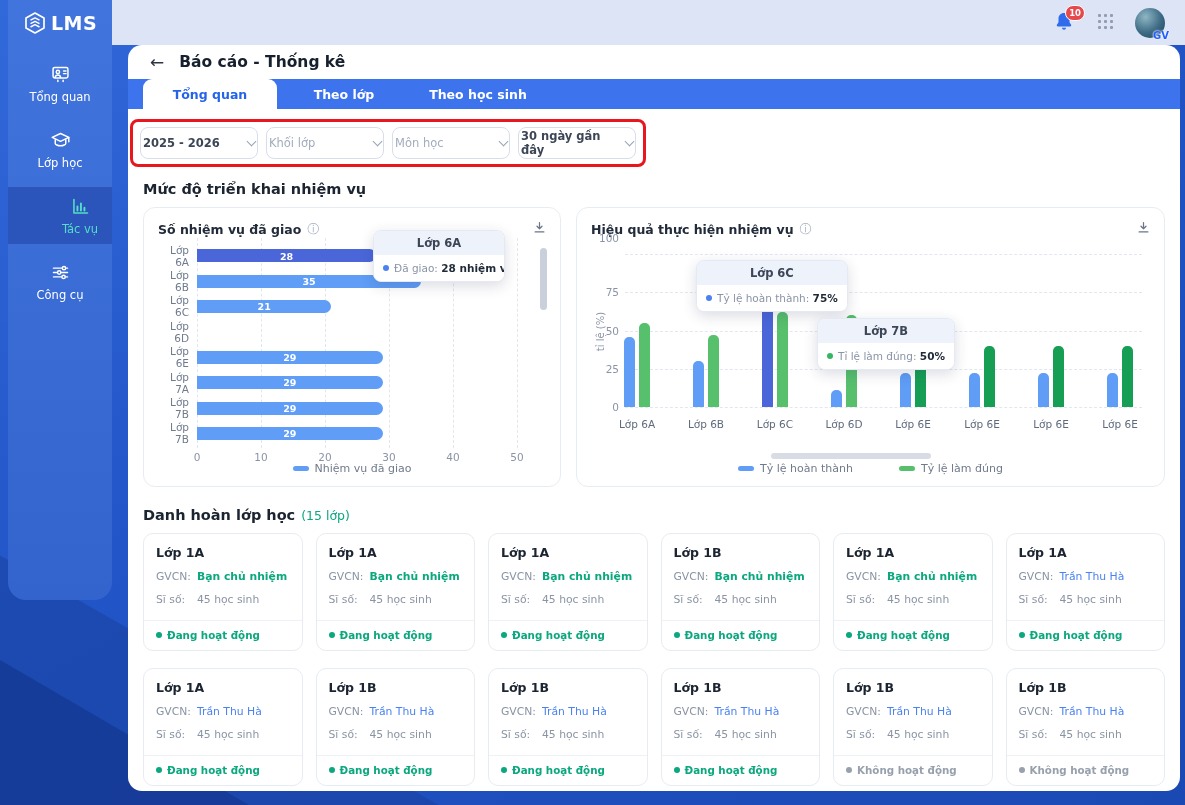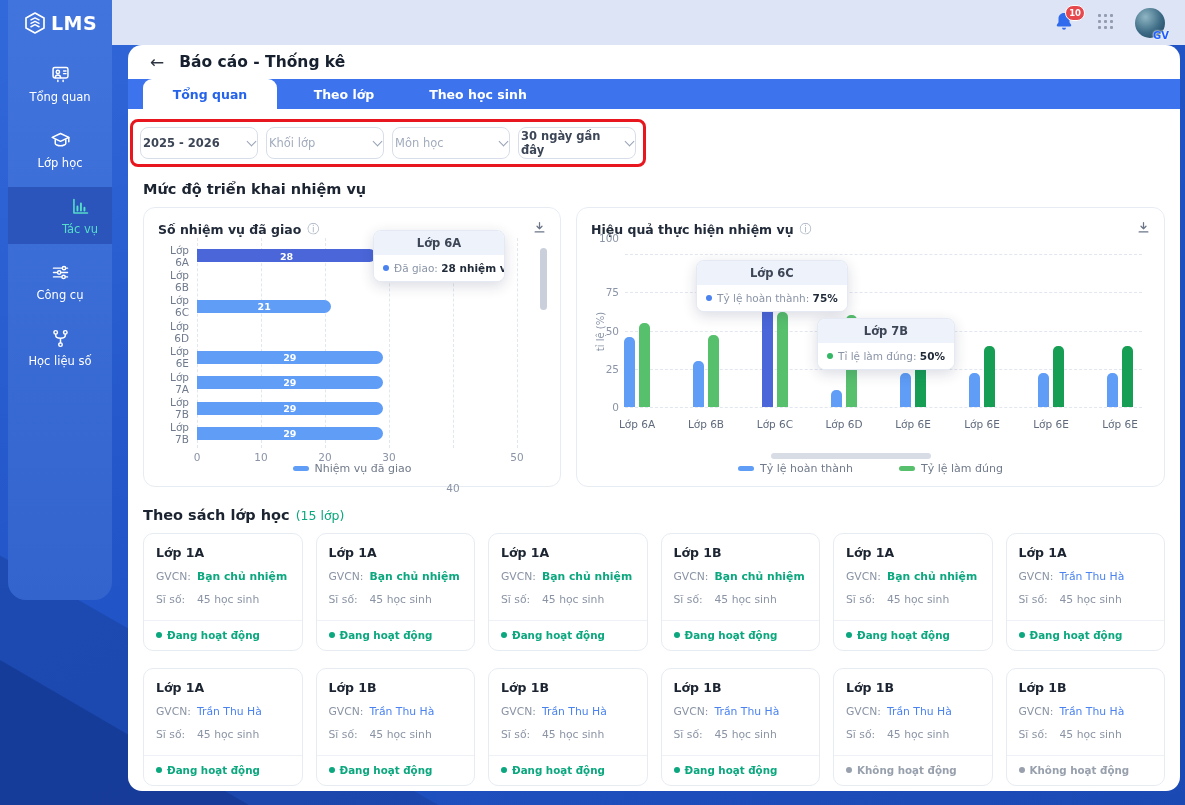--- a/index.html
+++ b/index.html
@@ -197,31 +197,20 @@
         <span>
           <svg width="21" height="21" viewBox="0 0 24 24" fill="none" stroke="currentColor" stroke-width="1.7" stroke-linecap="round">
             <path d="M4 7h10m5 0h1M4 12h4m5 0h7M4 17h9m5 0h2"></path>
             <circle cx="16" cy="7" r="1.9"></circle>
             <circle cx="10.5" cy="12" r="1.9"></circle>
             <circle cx="15.5" cy="17" r="1.9"></circle>
           </svg>
         </span>
         <span>Công cụ</span>
       </div>
-      <div class="nav-item">
-        <span>
-          <svg width="21" height="21" viewBox="0 0 24 24" fill="none" stroke="currentColor" stroke-width="1.7" stroke-linecap="round" stroke-linejoin="round">
-            <circle cx="6.5" cy="5" r="2"></circle>
-            <circle cx="17.5" cy="5" r="2"></circle>
-            <circle cx="12" cy="19" r="2"></circle>
-            <path d="M6.5 7v1.3c0 2.4 2.3 3.4 5.5 3.4s5.5-1 5.5-3.4V7M12 11.7V17"></path>
-          </svg>
-        </span>
-        <span>Học liệu số</span>
-      </div>
     </nav>
 </aside>
 
 <main class="main-card">
 
   <div class="page-header">
     <span class="back-arrow">←</span>
     <span class="page-title">Báo cáo - Thống kê</span>
   </div>
 
@@ -278,20 +267,25 @@
           <div class="c1-row">
             <span class="c1-label">Lớp 6A</span>
             <span class="c1-barzone">
               <span class="c1-bar hl" style="width:179.20000000000002px">
                 <span>28</span>
               </span>
             </span>
           </div>
           <div class="c1-row">
             <span class="c1-label">Lớp 6B</span>
+            <span class="c1-barzone">
+              <span class="c1-bar" style="width:224px">
+                <span>35</span>
+              </span>
+            </span>
           </div>
           <div class="c1-row">
             <span class="c1-label">Lớp 6C</span>
             <span class="c1-barzone">
               <span class="c1-bar" style="width:134.4px">
                 <span>21</span>
               </span>
             </span>
           </div>
           <div class="c1-row">
@@ -328,21 +322,21 @@
                 <span>29</span>
               </span>
             </span>
           </div>
         </div>
       <div class="c1-xaxis" id="c1xaxis">
           <span style="left: 0px;">0</span>
           <span style="left: 64px;">10</span>
           <span style="left: 128px;">20</span>
           <span style="left: 192px;">30</span>
-          <span style="left: 256px; margin-top: 31px;">40</span>
+          <span style="left: 256px;">40</span>
           <span style="left: 320px;">50</span>
         </div>
       <div class="c1-scroll"></div>
       <div class="legend-row" id="c1legend">
           <span class="legend-item"><span class="legend-pill" style="background:#5f9df6"></span>Nhiệm vụ đã giao</span>
         </div>
       <div class="tooltip" id="c1tooltip" style="left:229px;top:22px;width:132px">
           <div class="tt-head">Lớp 6A</div>
           <div class="tt-body">
             <span class="tt-dot" style="background:#4a82f0"></span>
@@ -417,21 +411,21 @@
           <div class="tt-body">
             <span class="tt-dot" style="background:#34b764"></span>
             <span>Tỉ lệ làm đúng: <b>50%</b></span>
           </div>
         </div>
       </div>
 
   </div>
 
   <div class="classes-head">
-    <span class="classes-title">Theo sách lớp học</span>
+    <span class="classes-title">Danh hoàn lớp học</span>
     <span class="classes-count">(15 lớp)</span>
   </div>
 
   <div class="cards-grid" id="cardsgrid">
       <div class="class-card">
         <div class="cc-title">Lớp 1A</div>
         <div class="cc-row">
           <span class="lbl">GVCN:</span>
           <span class="teacher teal">Bạn chủ nhiệm</span>
         </div>

